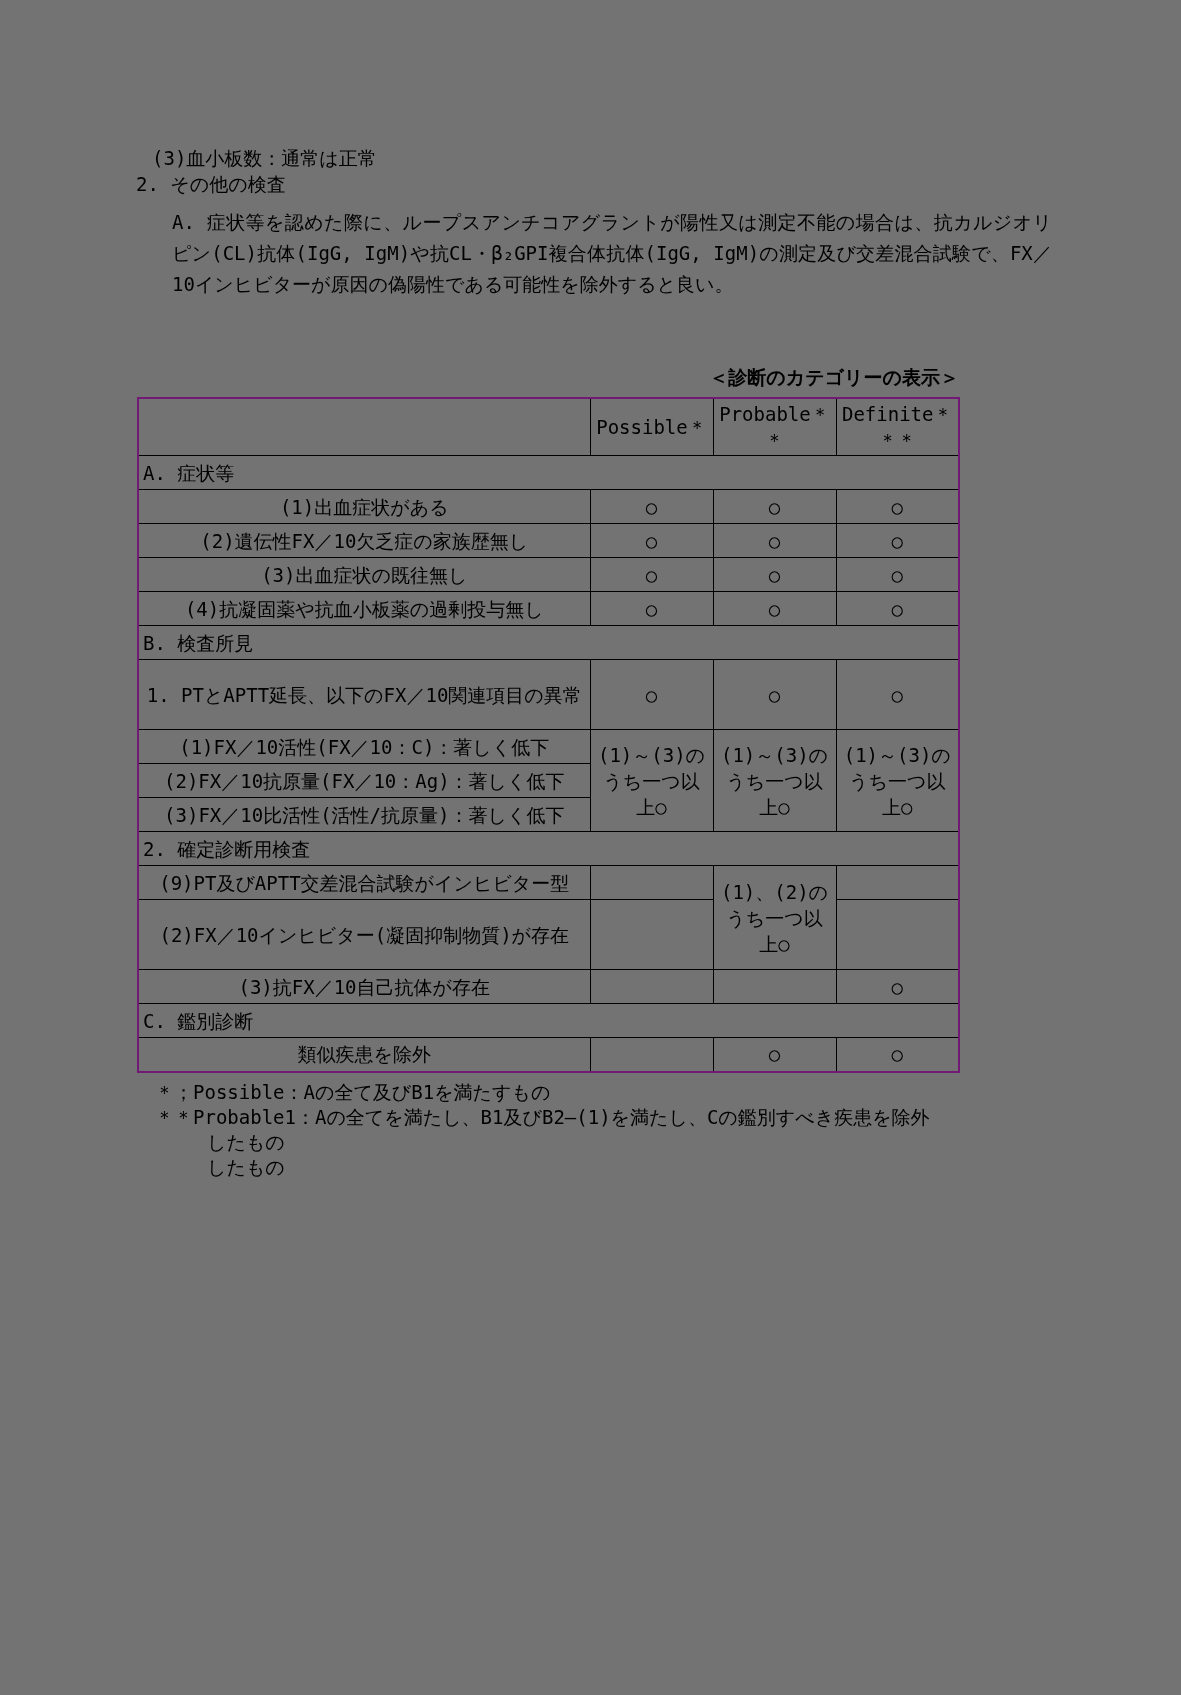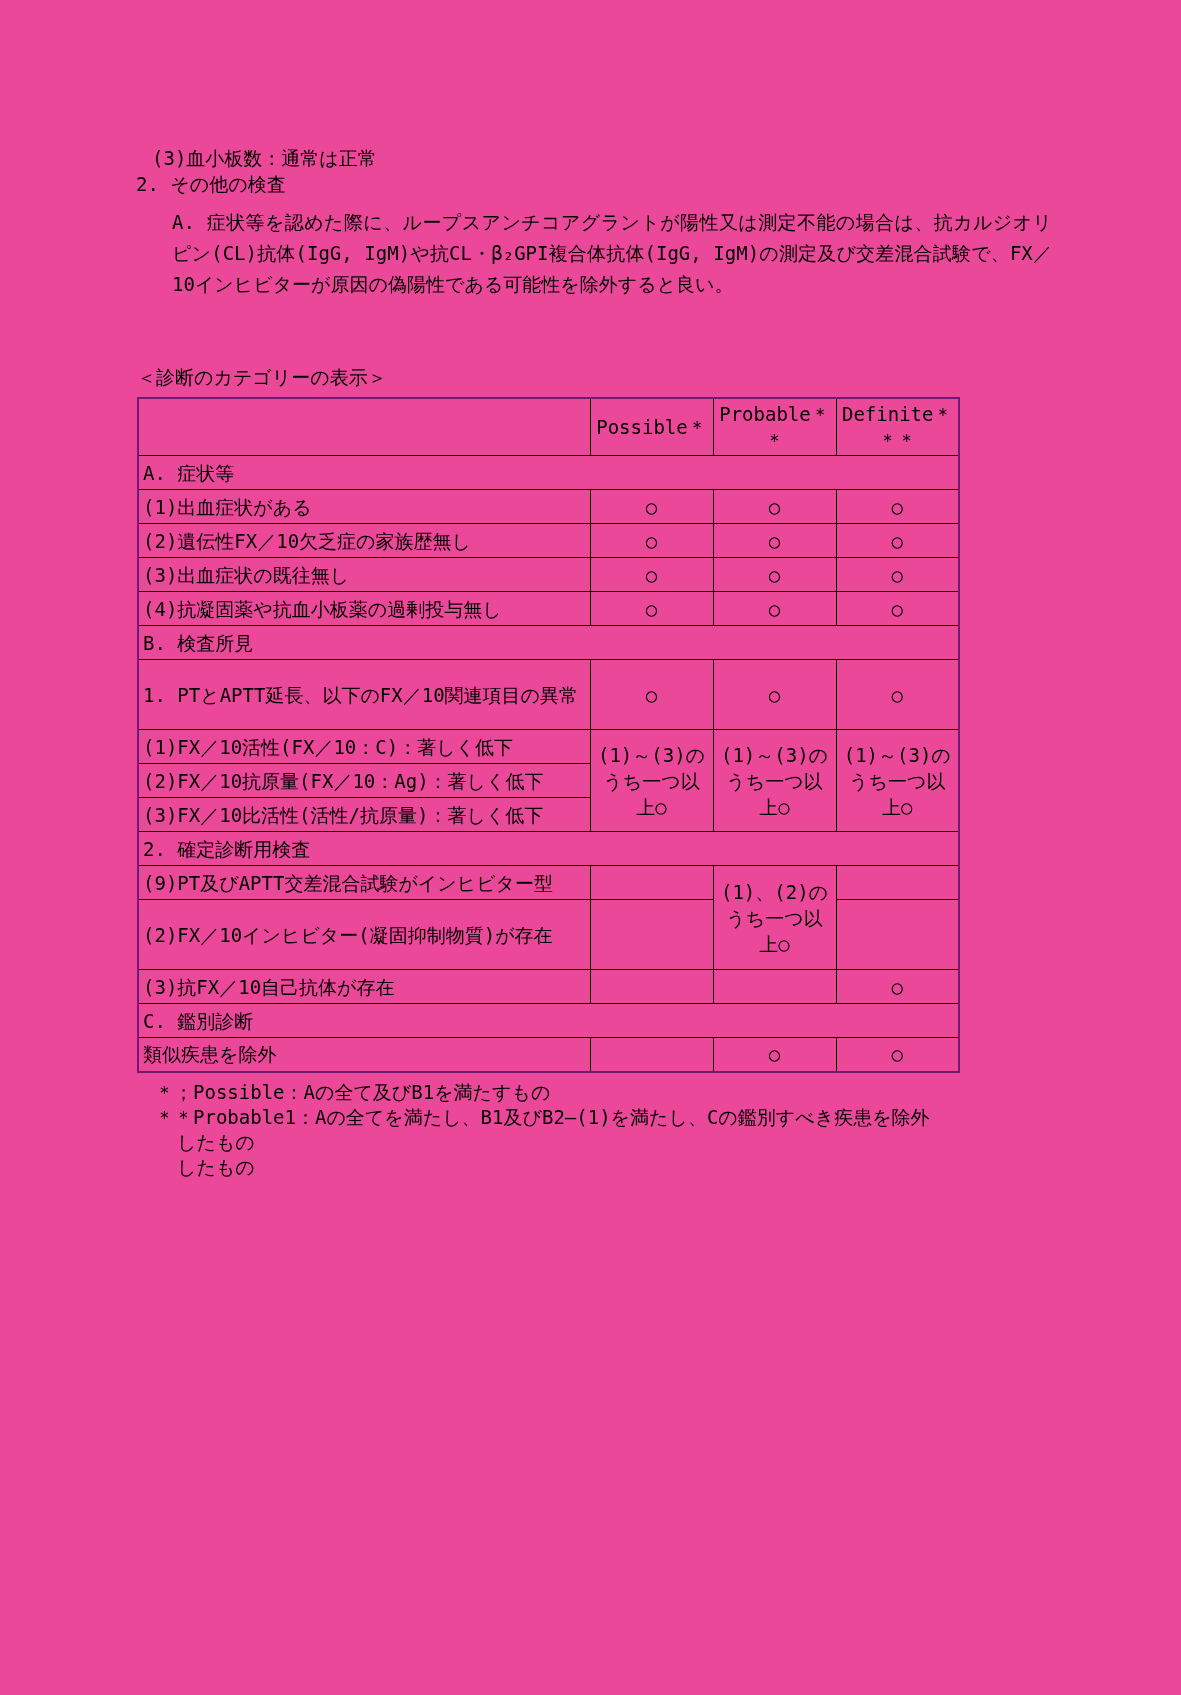--- a/index.html
+++ b/index.html
@@ -1,75 +1,76 @@
 <!DOCTYPE html>
 <html><head>
 <meta charset="utf-8">
 <style>
   html, body { margin: 0; padding: 0; background: #e8e8e8; }
   .page {
     position: relative;
     width: 1181px;
     height: 1695px;
     margin: 0 auto;
-    background: #ec4899;
+    background: #737373;
     color: #000000;
     font-family: "DejaVu Sans Mono", "DejaVu Sans", monospace;
     font-size: 19px;
     box-sizing: border-box;
     padding-top: 145px;
     overflow: hidden;
   }
   .platelet-note { margin-left: 152px; line-height: 26px; }
   .section-heading { margin-left: 136px; line-height: 26px; }
   .paragraph {
     margin-left: 172px;
     margin-top: 10px;
     width: 880px;
     line-height: 31px;
     text-align: justify;
   }
   .table-title {
     margin-left: 137px;
     margin-top: 64px;
     width: 822px;
-    text-align: left;
+    text-align: right;
     line-height: 26px;
+    font-weight: bold;
   }
   table.diag {
     border-collapse: collapse;
     table-layout: fixed;
     width: 822px;
     margin-left: 137px;
     margin-top: 7px;
     border: 2px solid #701a75;
   }
   table.diag td {
     border: 1px solid #000;
     height: 34px;
     padding: 2px 4px;
     box-sizing: border-box;
     line-height: 26px;
     vertical-align: middle;
     overflow: hidden;
   }
   col.c-label { width: 452px; }
   col.c-mark  { width: 123px; }
-  td.lbl { text-align: left; padding-left: 7px; margin-left: 12px; }
+  td.lbl { text-align: center; padding-left: 7px; margin-left: 12px; }
   td.mk  { text-align: center; padding: 2px; }
   td.hd  { text-align: center; }
   td.sec { text-align: left; padding-left: 9px; }
   td.ind1 { padding-left: 18px; }
   td.ind2 { padding-left: 38px; }
   td.ind3 { padding-left: 58px; }
   tr.row-tall td { height: 70px; }
   td.merged { line-height: 26px; }
   .footnotes { margin-left: 155px; margin-top: 7px; }
   .fn-line { line-height: 25px; }
-  .fn-cont { margin-left: 22px; }
+  .fn-cont { margin-left: 52px; }
 </style>
 </head>
 <body>
 
 <div class="page">
 
   <div class="platelet-note">(3)血小板数：通常は正常</div>
 
   <div class="section-heading">2. その他の検査</div>
 

